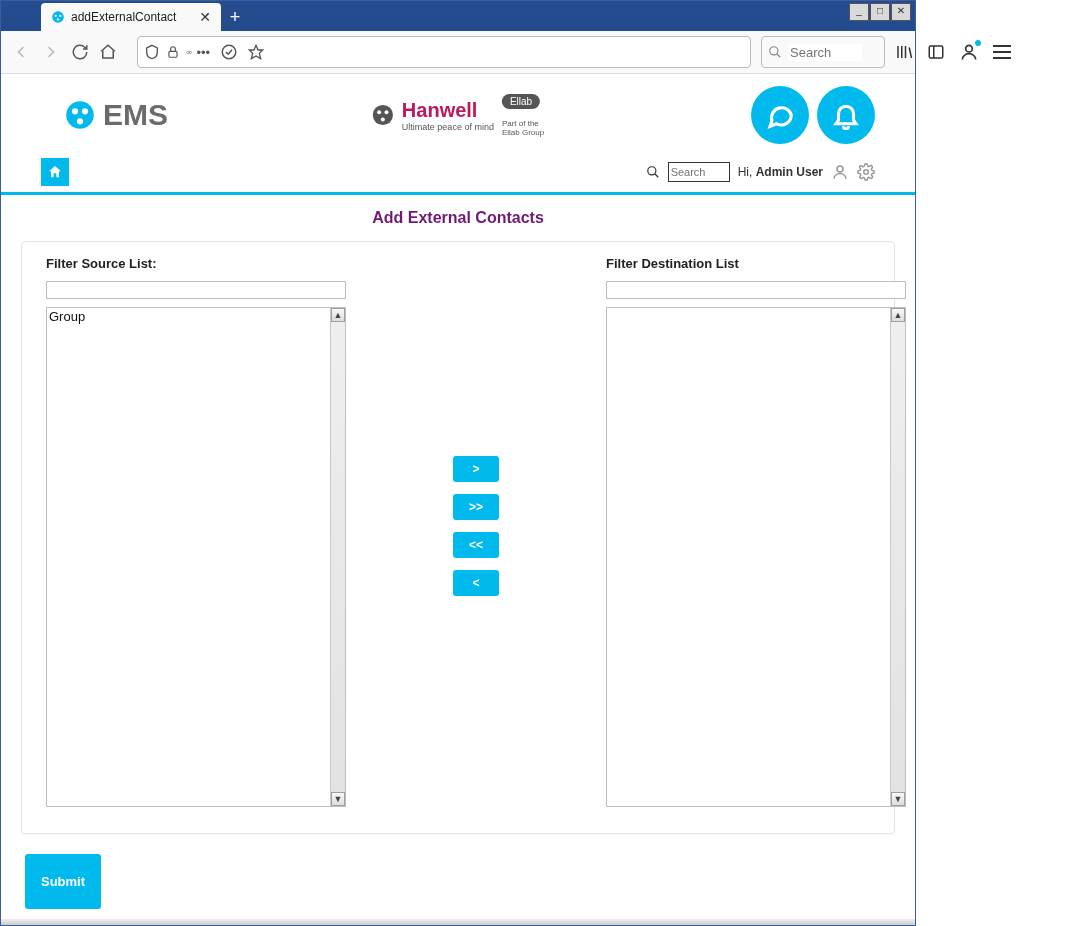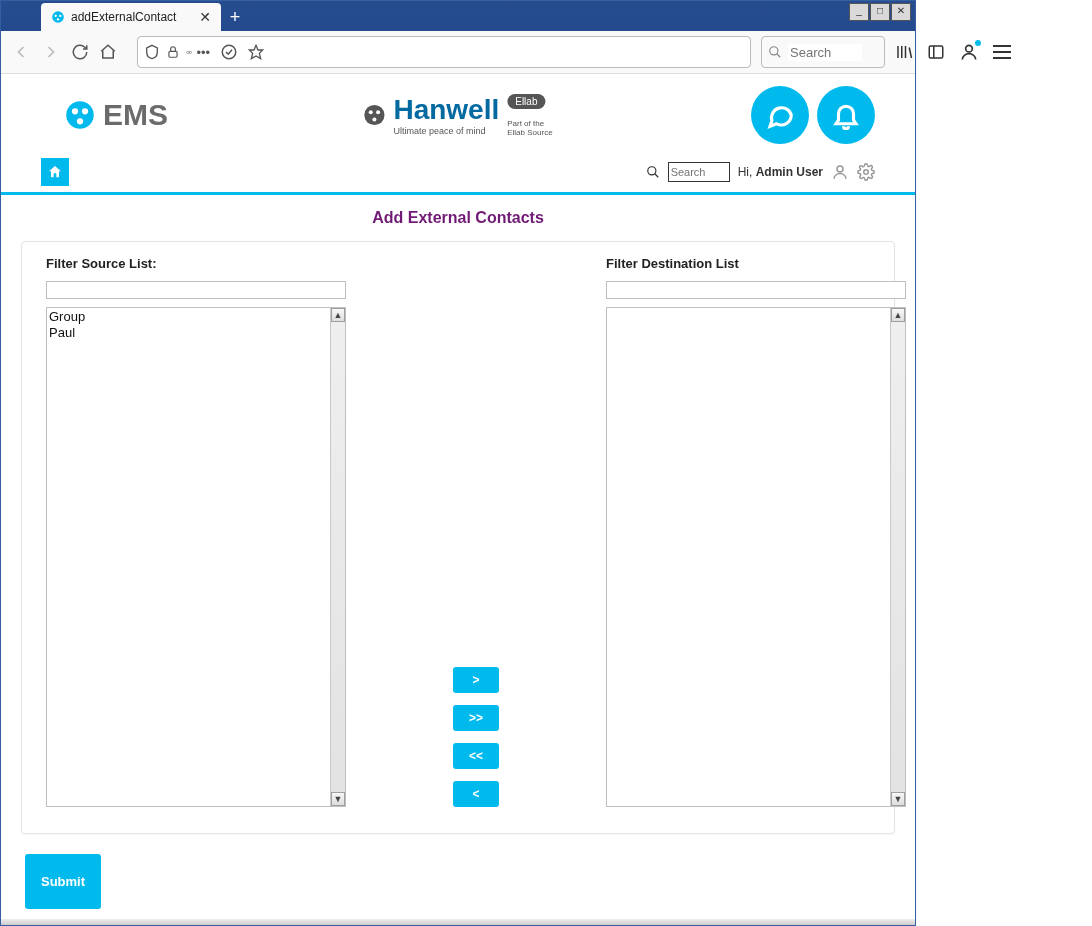--- a/index.html
+++ b/index.html
@@ -26,39 +26,39 @@
   .toolbar-right{display:flex;align-items:center;gap:14px;margin-left:auto;color:#333;}
   .hamburger{width:18px;height:14px;display:flex;flex-direction:column;justify-content:space-between;cursor:pointer;}
   .hamburger span{display:block;height:2px;background:#333;}
   
   .page{background:#fff;}
   .ems-header{display:flex;align-items:center;padding:12px 40px 8px 64px;position:relative;}
   .logo-ems{display:flex;align-items:center;gap:8px;}
   .logo-ems .logo-icon{width:30px;height:30px;color:#00baed;}
   .logo-ems .logo-text{font-size:30px;font-weight:bold;color:#6b6b6b;font-family:Arial;}
   .logo-hanwell{margin-left:auto;margin-right:auto;display:flex;align-items:center;gap:8px;position:absolute;left:50%;transform:translateX(-50%);}
-  .logo-hanwell .hw-text{font-size:28px;font-weight:bold;color:#0369a1;}
+  .logo-hanwell .hw-text{font-size:20px;font-weight:bold;color:#be185d;}
   .logo-hanwell .hw-sub{font-size:9px;color:#555;display:block;}
   .logo-hanwell .ellab{background:#555;color:#fff;border-radius:10px;padding:2px 8px;font-size:10px;}
   .logo-hanwell .ellab-sub{font-size:8px;color:#555;line-height:9px;margin-top:11px;}
   .header-icons{margin-left:auto;display:flex;gap:8px;}
   .circle-btn{width:58px;height:58px;border-radius:50%;background:#00baed;display:flex;align-items:center;justify-content:center;color:#fff;cursor:pointer;}
   .subhead{display:flex;align-items:center;padding:6px 40px 6px 40px;}
   .home-btn{width:28px;height:28px;background:#00baed;display:flex;align-items:center;justify-content:center;color:#fff;cursor:pointer;}
   .subhead-right{margin-left:auto;display:flex;align-items:center;gap:8px;}
   .mag{color:#333;font-size:13px;}
   .search-sm{border:1px solid #333;height:18px;width:56px;font-size:11px;padding:0 2px;}
   .hi{font-size:12px;color:#333;}
   .hi b{font-weight:bold;}
   .sm-icon{color:#999;cursor:pointer;}
   .blue-sep{height:3px;background:#00baed;}
   .page-title{text-align:center;color:#701a75;font-weight:bold;font-size:16px;padding:14px 0;}
   
   .panel{margin:0 20px;border:1px solid #e4e4e4;border-radius:4px;background:#fff;padding:14px 24px 26px 24px;box-shadow:0 1px 2px rgba(0,0,0,0.04);}
-  .cols{display:flex;align-items:flex-end;}
+  .cols{display:flex;align-items:flex-start;}
   .col{flex:0 0 300px;}
   .col label.col-title{font-size:13px;font-weight:bold;color:#222;display:block;margin-bottom:10px;}
   .filter-input{width:100%;height:18px;border:1px solid #bfbfbf;padding:1px 3px;box-sizing:border-box;margin-bottom:8px;font-size:12px;}
   .listbox-wrap{position:relative;width:300px;height:500px;border:1px solid #bfbfbf;box-sizing:border-box;background:#fff;}
   .listbox{width:285px;height:498px;overflow:auto;box-sizing:border-box;padding:1px 2px;}
   .listbox .li{font-size:13px;line-height:16px;color:#111;cursor:pointer;}
   .fake-scroll{position:absolute;right:0;top:0;bottom:0;width:14px;background:linear-gradient(#efefef,#e2e2e2);border-left:1px solid #c9c9c9;}
   .fake-scroll .arrow{height:14px;background:linear-gradient(#f8f8f8,#dcdcdc);border:1px solid #9f9f9f;box-sizing:border-box;font-size:9px;line-height:12px;text-align:center;color:#444;}
   .fake-scroll .arrow.bottom{position:absolute;bottom:0;left:0;right:0;}
   .mid{display:flex;flex-direction:column;align-items:center;justify-content:center;gap:12px;flex:0 0 260px;padding-top:200px;}
@@ -206,21 +206,21 @@
               <circle cx="16" cy="9" r="2.2" fill="#fff"></circle>
               <circle cx="12" cy="17" r="2.2" fill="#fff"></circle>
             </svg>
         </span>
         <span>
           <span class="hw-text">Hanwell</span>
           <span class="hw-sub">Ultimate peace of mind</span>
         </span>
         <span>
           <span class="ellab">Ellab</span>
-          <div class="ellab-sub"><span>Part of the</span><br><span>Ellab Source</span></div>
+          <div class="ellab-sub"><span>Part of the</span><br><span>Ellab Group</span></div>
         </span>
       </div>
       <div class="header-icons">
         <div class="circle-btn">
           <svg width="30" height="30" viewBox="0 0 24 24" fill="none" stroke="#fff" stroke-width="2.5">
               <path d="M21 12a8 8 0 0 1-11.8 7L4 21l1.5-4.5A8 8 0 1 1 21 12z"></path>
             </svg>
         </div>
         <div class="circle-btn">
           <svg width="30" height="30" viewBox="0 0 24 24" fill="none" stroke="#fff" stroke-width="2.5">
@@ -269,21 +269,20 @@
 
     <div class="panel">
       <div class="cols">
 
         <div class="col">
           <label class="col-title">Filter Source List:</label>
           <input class="filter-input" style="">
           <div class="listbox-wrap">
             <div class="listbox" id="source-list">
                 <div class="li">Group</div>
-                <div class="li">Paul</div>
               </div>
             <div class="fake-scroll">
               <div class="arrow">▲</div>
               <div class="arrow bottom">▼</div>
             </div>
           </div>
         </div>
 
         <div class="mid">
           <button class="t-btn">&gt;</button>

